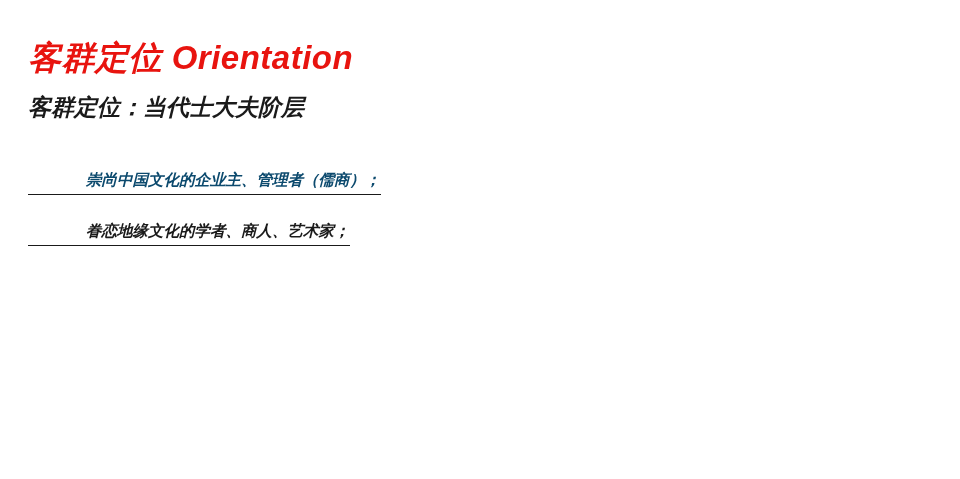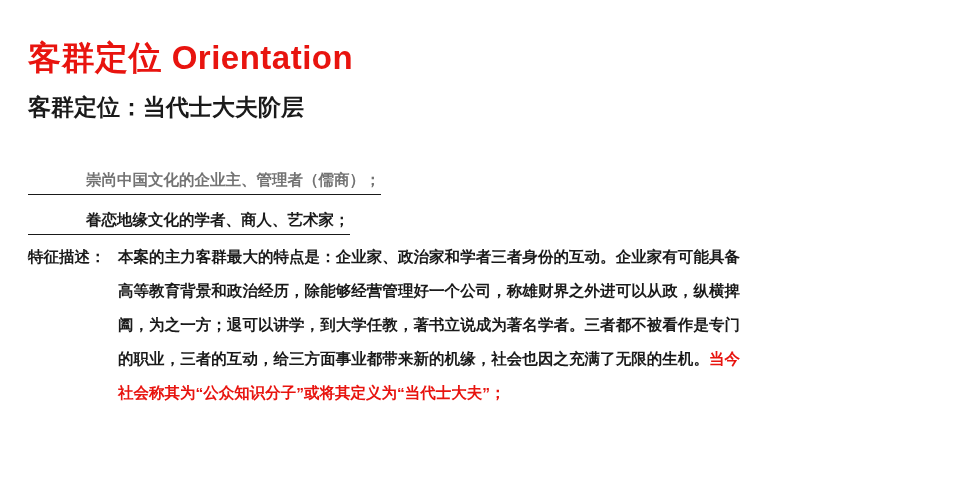--- a/index.html
+++ b/index.html
@@ -11,20 +11,21 @@
     height: 479px;
     background: #ffffff;
     font-family: "Liberation Sans", sans-serif;
     overflow: hidden;
   }
   .slide {
     position: relative;
     width: 960px;
     height: 479px;
     box-sizing: border-box;
+    font-style: italic;
   }
   .title {
     position: absolute;
     left: 28px;
     top: 36px;
     font-size: 33px;
     font-weight: bold;
     color: #e8140f;
     letter-spacing: 0.5px;
     white-space: nowrap;
@@ -48,33 +49,33 @@
     white-space: nowrap;
     border-bottom: 1.5px solid #1a1a1a;
     padding-bottom: 3px;
   }
   .line3 {
     position: absolute;
     left: 28px;
     top: 170px;
     font-size: 15.5px;
     font-weight: bold;
-    color: #737373;
+    color: #0c4a6e;
     white-space: nowrap;
     border-bottom: 1.5px solid #1a1a1a;
     padding-bottom: 3px;
   }
   .line3 .indent, .line4 .indent {
     display: inline-block;
     width: 58px;
   }
   .line4 {
     position: absolute;
     left: 28px;
-    top: 210px;
+    top: 221px;
     font-size: 15.5px;
     font-weight: bold;
     color: #1a1a1a;
     white-space: nowrap;
     border-bottom: 1.5px solid #1a1a1a;
     padding-bottom: 3px;
   }
   .para {
     position: absolute;
     left: 28px;
@@ -105,17 +106,15 @@
   <div class="title">客群定位 Orientation</div>
 
   <div class="line1">客群定位：当代士大夫阶层</div>
 
 
   <div class="line3"><span class="indent"></span><span>崇尚中国文化的企业主、管理者（儒商）；</span></div>
 
   <div class="line4"><span class="indent"></span><span>眷恋地缘文化的学者、商人、艺术家；</span></div>
 
   <div class="para">
-    <span class="lbl">特征描述：</span>
-    <div class="body"><span>本案的主力客群最大的特点是：企业家、政治家和学者三者身份的互动。企业家有可能具备高等教育背景和政治经历，除能够经营管理好一个公司，称雄财界之外进可以从政，纵横捭阖，为之一方；退可以讲学，到大学任教，著书立说成为著名学者。三者都不被看作是专门的职业，三者的互动，给三方面事业都带来新的机缘，社会也因之充满了无限的生机。</span><span class="hl">当今社会称其为“公众知识分子”或将其定义为“当代士大夫”；</span></div>
   </div>
 
 </div>
 
 </body></html>

